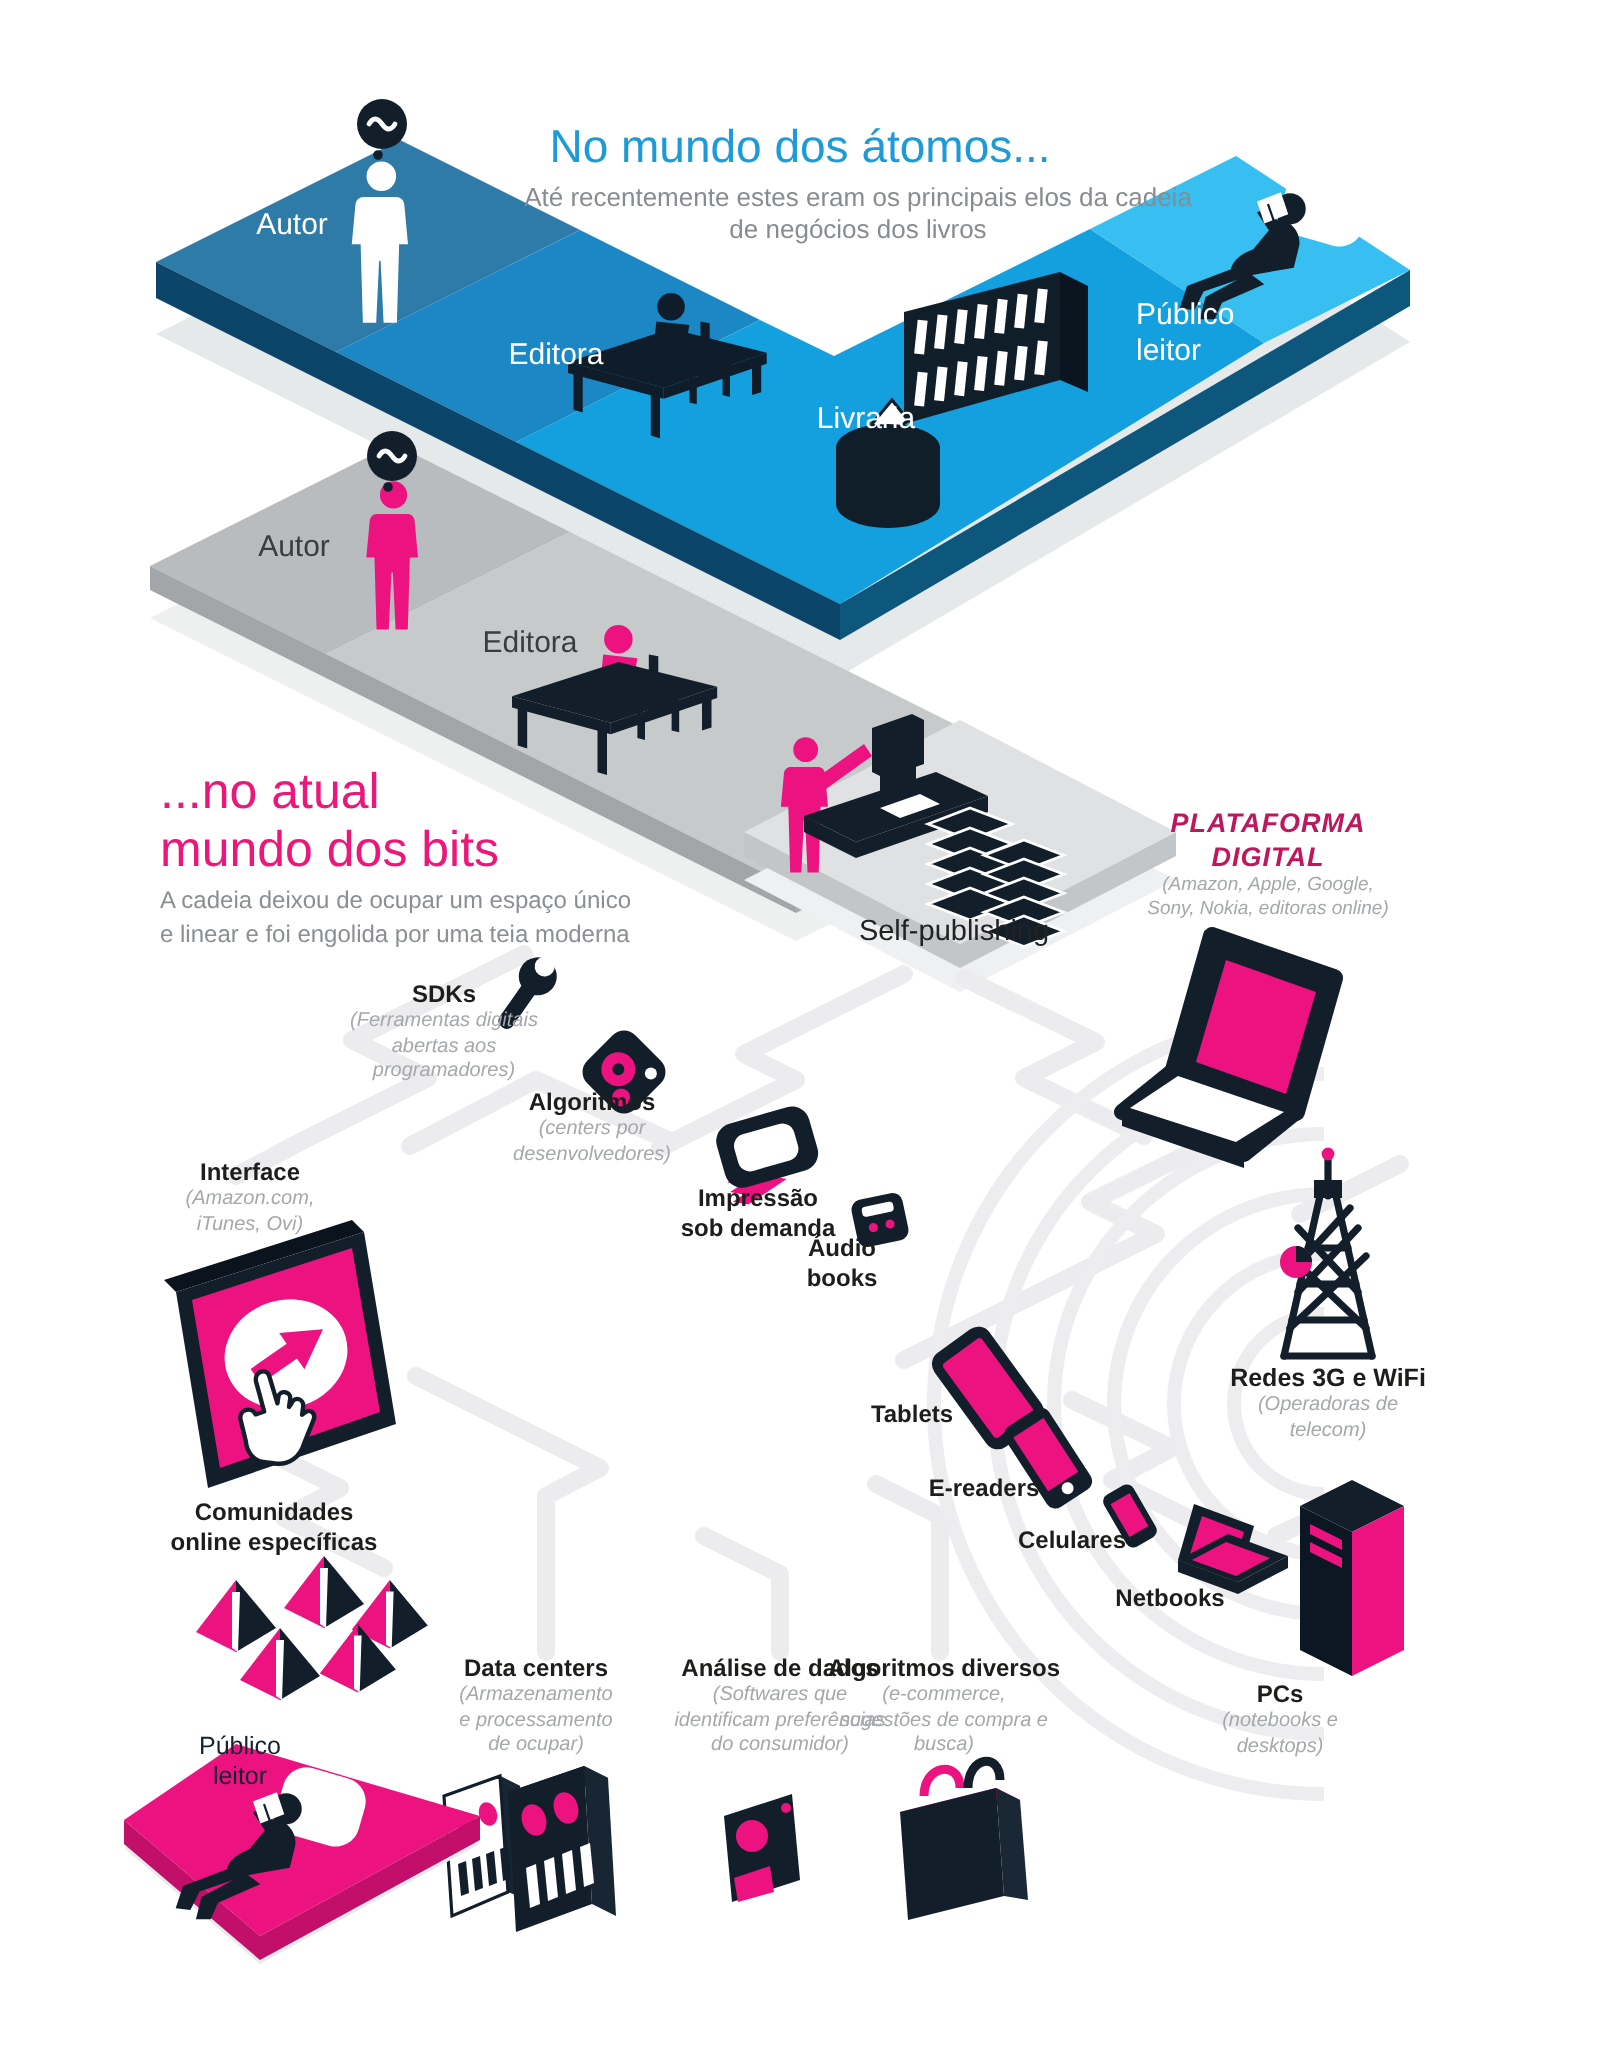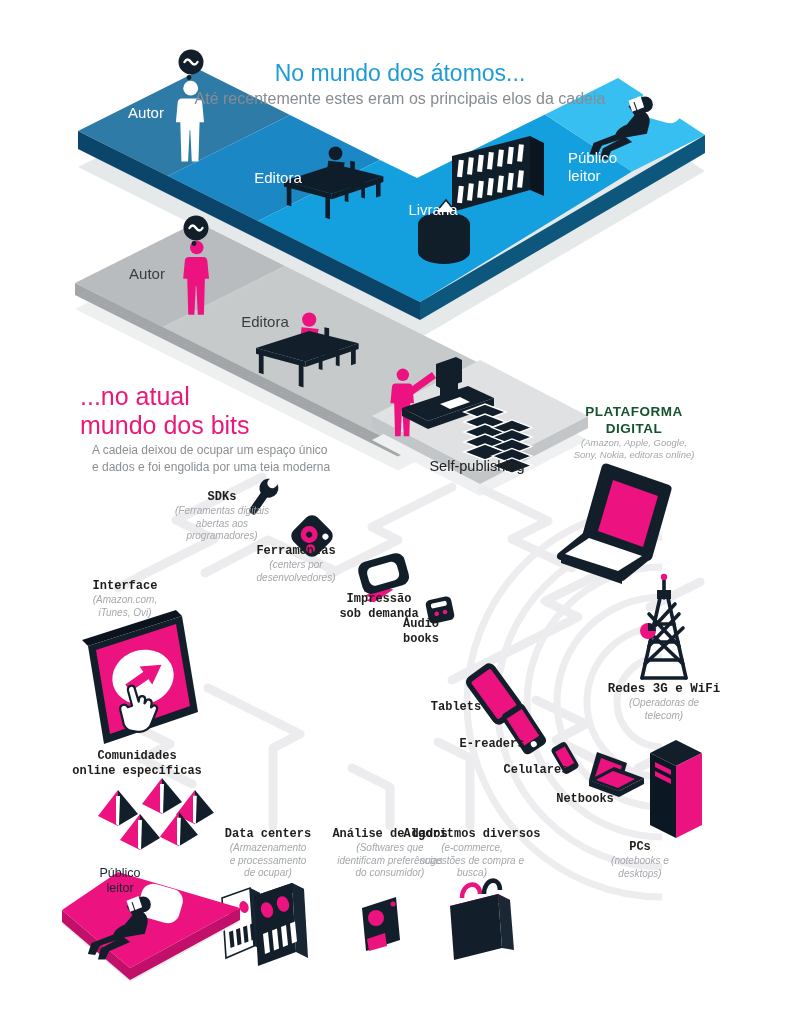--- a/index.html
+++ b/index.html
@@ -2,28 +2,28 @@
 <html><head>
 <meta charset="utf-8">
 <style>
   html,body{margin:0;padding:0;background:#fff;}
   #stage{position:relative;width:800px;height:1024px;background:#fff;overflow:hidden;
          font-family:"Liberation Sans","DejaVu Sans",sans-serif;}
   #art{position:absolute;left:0;top:0;}
   .lbl{position:absolute;white-space:nowrap;}
   .c{transform:translateX(-50%);text-align:center;}
   .ttlA{font-size:23px;color:#1e9bd7;}
-  .subA{font-size:16px;line-height:15.5px;color:#878c90;}
+  .subA{font-size:13px;line-height:15.5px;color:#878c90;margin-left:29px;}
   .ttlB{font-size:25px;line-height:29px;color:#ec1879;}
-  .subB{font-size:12px;line-height:16.5px;color:#8a8f93;margin-left:12px;}
+  .subB{font-size:12px;line-height:16.5px;color:#8a8f93;}
   .wlbl{font-size:15px;color:#ffffff;line-height:18px;}
   .dlbl{font-size:15px;color:#3a3d40;}
-  .nt{font-size:12px;font-weight:bold;color:#1d1d1b;line-height:15px;font-family:Liberation Mono, monospace;}
+  .nt{font-size:12px;font-weight:bold;color:#1d1d1b;line-height:15px;}
   .ns{font-size:10px;color:#a4a8ab;line-height:12.5px;font-style:italic;}
-  .pt{font-size:13.5px;font-weight:bold;color:#14532d;line-height:17px;letter-spacing:.5px;}
+  .pt{font-size:13.5px;font-weight:bold;color:#be185d;line-height:17px;letter-spacing:.5px;font-style:italic;}
   .sp{font-size:14.5px;color:#222;}
   .pf{font-size:12.5px;color:#16222e;line-height:15px;}
 </style>
 </head>
 <body>
 
 <div id="stage">
 
 <svg id="art" width="800" height="1024" viewBox="0 0 800 1024">
   <defs>
@@ -348,60 +348,61 @@
     <polygon points="62,910 130,968 130,980 62,922" fill="#c10f6a"></polygon>
     <polygon points="130,968 240,908 240,920 130,980" fill="#c10f6a"></polygon>
     <polygon points="118,872 240,908 130,968 62,910" fill="#ec1380"></polygon>
   </g>
   <use href="#reader" transform="translate(86,886) scale(0.92)"></use>
 </svg>
 
 <div class="lbl c ttlA" style="left:400px;top:60px">No mundo dos átomos...</div>
 <div class="lbl c subA" style="left:400px;top:91px">
   <div>Até recentemente estes eram os principais elos da cadeia</div>
+  <div>de negócios dos livros</div>
 </div>
 
 <div class="lbl c wlbl" style="left:146px;top:104px">Autor</div>
 <div class="lbl c wlbl" style="left:278px;top:169px">Editora</div>
 <div class="lbl c wlbl" style="left:433px;top:201px">Livraria</div>
 <div class="lbl wlbl" style="left:568px;top:149px">
   <div>Público</div>
   <div>leitor</div>
 </div>
 
 <div class="lbl c dlbl" style="left:147px;top:265px">Autor</div>
 <div class="lbl c dlbl" style="left:265px;top:313px">Editora</div>
 
 <div class="lbl ttlB" style="left:80px;top:382px">
   <div>...no atual</div>
   <div>mundo dos bits</div>
 </div>
 <div class="lbl subB" style="left:80px;top:442px">
   <div>A cadeia deixou de ocupar um espaço único</div>
-  <div>e dados e foi engolida por uma teia moderna</div>
+  <div>e linear e foi engolida por uma teia moderna</div>
 </div>
 
 <div class="lbl c sp" style="left:477px;top:458px">Self-publishing</div>
 
 <div class="lbl c" style="left:634px;top:403px">
   <div class="pt">PLATAFORMA</div>
   <div class="pt">DIGITAL</div>
   <div class="ns" style="font-size:9.5px;line-height:11.5px">(Amazon, Apple, Google,</div>
   <div class="ns" style="font-size:9.5px;line-height:11.5px">Sony, Nokia, editoras online)</div>
 </div>
 
 <div class="lbl c" style="left:222px;top:490px">
   <div class="nt">SDKs</div>
   <div class="ns">(Ferramentas digitais</div>
   <div class="ns">abertas aos</div>
   <div class="ns">programadores)</div>
 </div>
 
 <div class="lbl c" style="left:296px;top:544px">
-  <div class="nt">Ferramentas</div>
+  <div class="nt">Algoritmos</div>
   <div class="ns">(centers por</div>
   <div class="ns">desenvolvedores)</div>
 </div>
 
 <div class="lbl c" style="left:379px;top:592px">
   <div class="nt">Impressão</div>
   <div class="nt">sob demanda</div>
 </div>
 
 <div class="lbl c" style="left:421px;top:617px">

